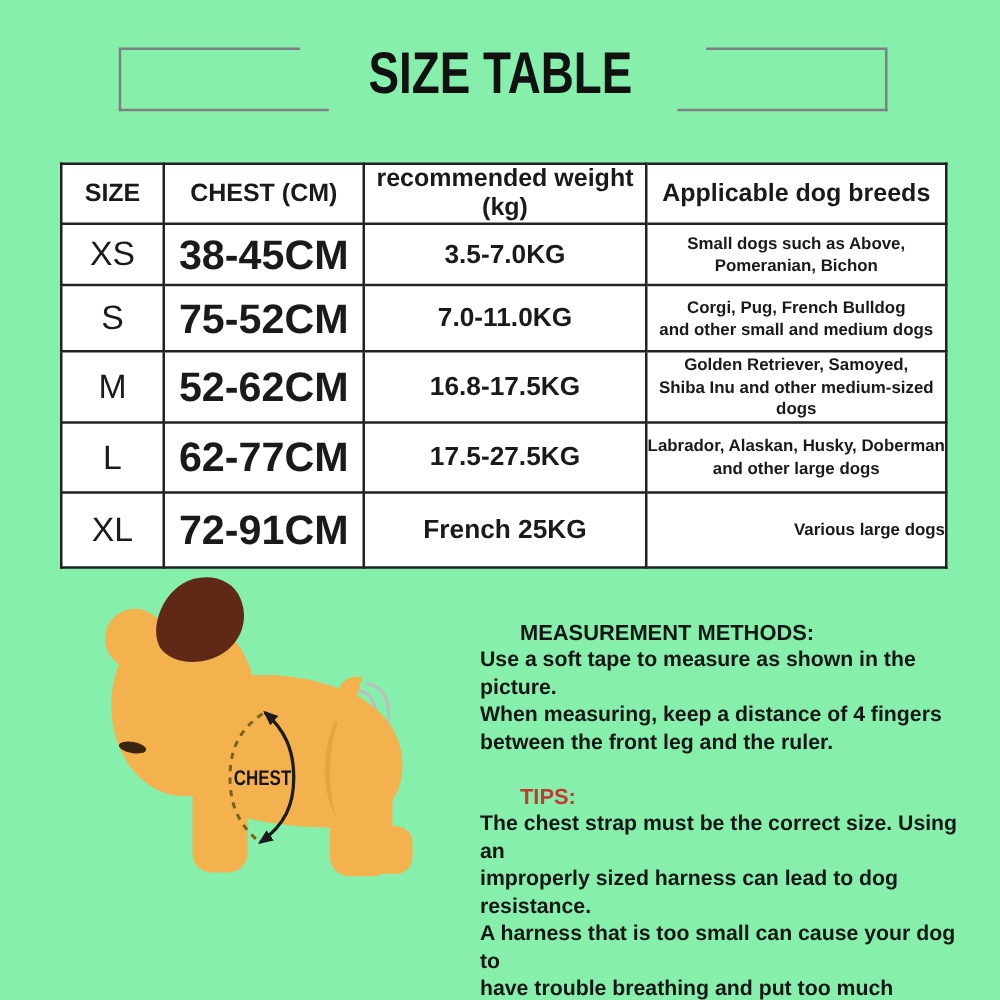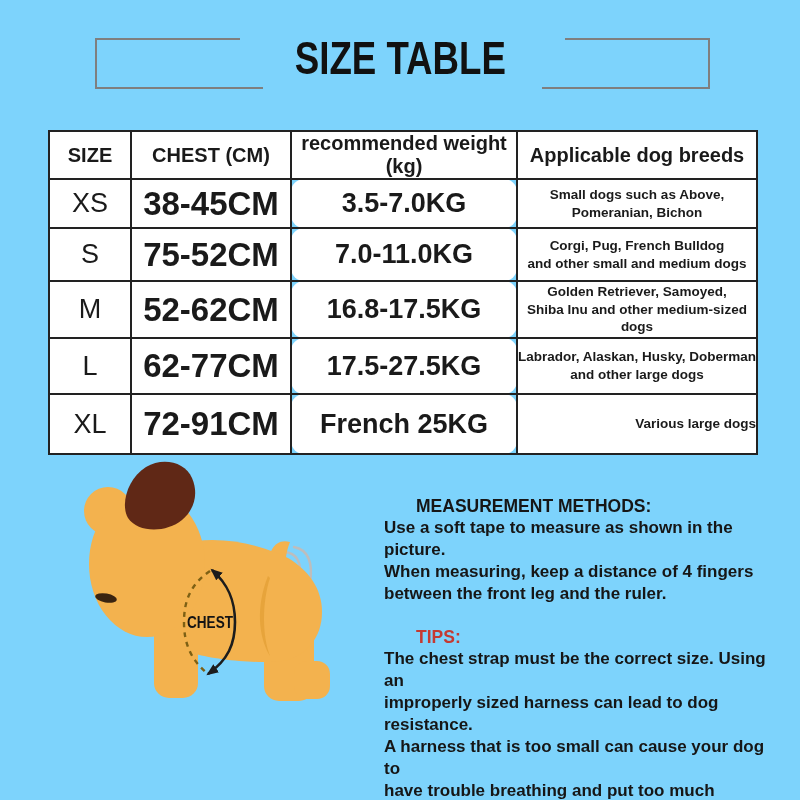--- a/index.html
+++ b/index.html
@@ -1,18 +1,18 @@
 <!DOCTYPE html>
 <html><head>
 <meta charset="utf-8">
 <style>
   html,body{margin:0;padding:0;}
   .canvas{
     position:relative;width:800px;height:800px;overflow:hidden;
-    background:#7dd3fc;
+    background:#86efac;
     font-family:"Liberation Sans", sans-serif;
     color:#1a1a1a;
   }
   
   .title{
     position:absolute;left:0;right:0;top:30px;margin:0;
     text-align:center;font-size:47px;font-weight:700;color:#111;
     letter-spacing:0;
   }
   .title span{display:inline-block;transform:scaleX(0.78);transform-origin:center;}
@@ -29,21 +29,21 @@
   .size-table th,.size-table td{
     border:2px solid #222;background:#fff;
     text-align:center;vertical-align:middle;padding:0;
     white-space:pre-line;
   }
   .size-table th{font-size:20px;font-weight:700;line-height:1.15;}
   tr.hrow{height:47px;}
   tr.r0{height:49px;} tr.r1{height:53px;} tr.r2{height:57px;} tr.r3{height:56px;} tr.r4{height:60px;}
   .cell-size{font-size:27px;font-weight:400;}
   .cell-chest{font-size:33px;font-weight:700;}
-  .cell-weight{font-size:27px;font-weight:700;border-radius:13px;}
+  .cell-weight{font-size:21px;font-weight:700;}
   .cell-breeds{font-size:13.5px;font-weight:700;text-align:left;padding:0 4px 0 9px;line-height:1.3;}
   .cell-breeds.center{text-align:right;padding:0;}
   
   .dog-svg{position:absolute;left:56px;top:456px;}
   
   .info{position:absolute;left:384px;width:400px;}
   .info-measurement{top:495px;}
   .info-tips{top:626px;}
   .info-heading{font-size:17.5px;font-weight:700;line-height:22px;color:#161616;margin-left:32px;}
   .info-heading.red{color:#c43a32;}

